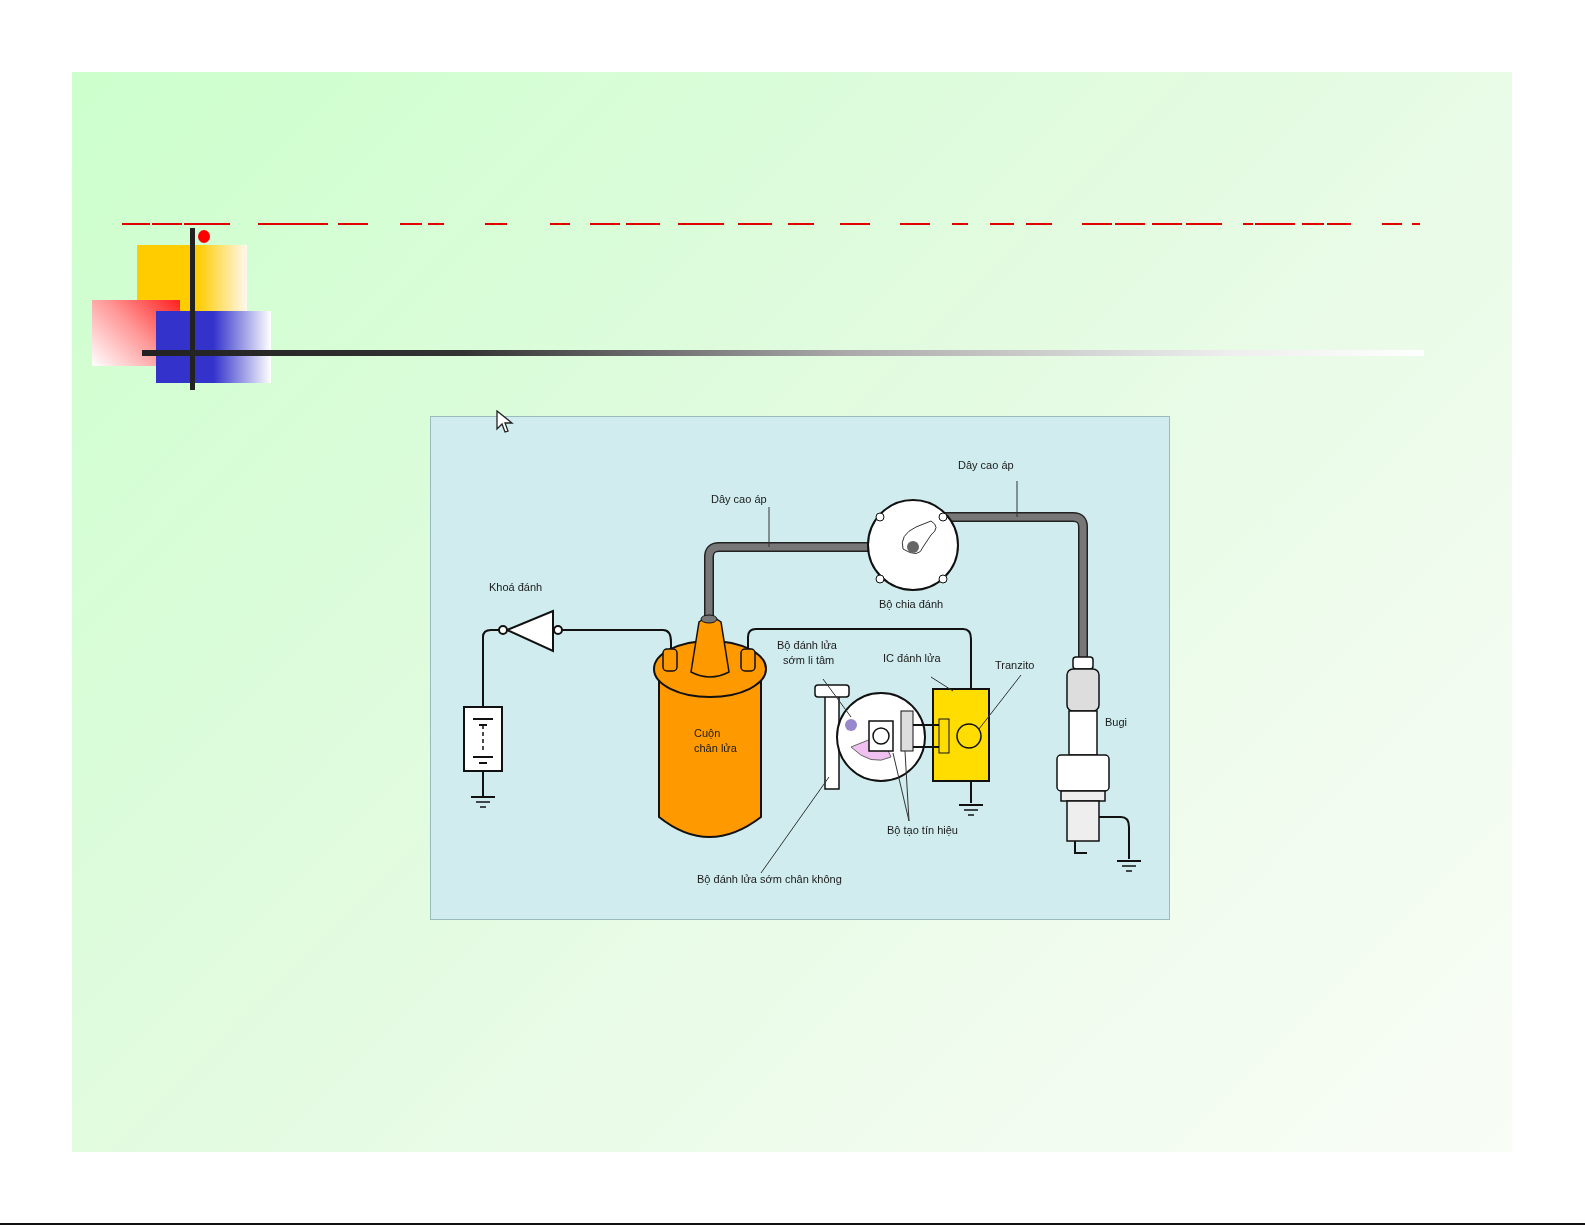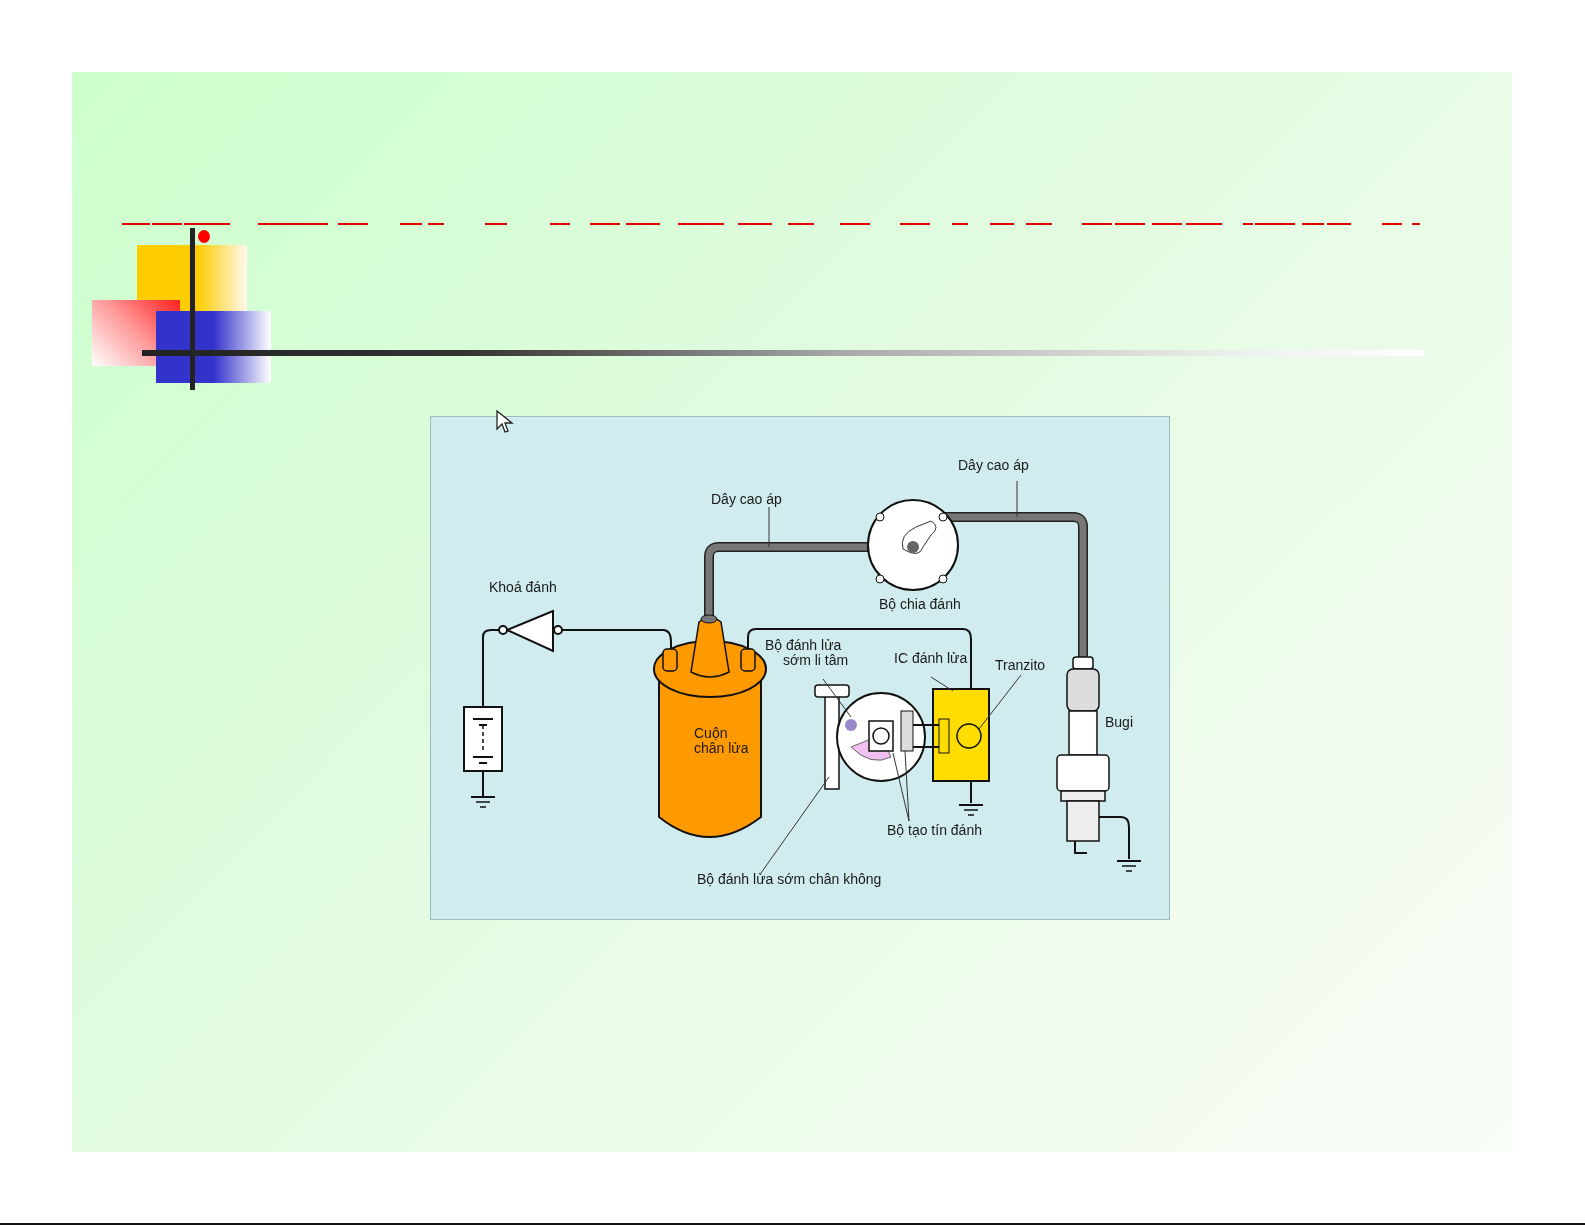--- a/index.html
+++ b/index.html
@@ -11,21 +11,21 @@
   .title-strip span{position:absolute;top:6px;height:2px;background:#e00000;}
   .deco{position:absolute;}
   .sq-yellow{left:137px;top:245px;width:110px;height:68px;background:linear-gradient(90deg,#ffcc00 0%,#ffcc00 55%,#fff8ee 100%);}
   .sq-red{left:92px;top:300px;width:88px;height:66px;background:linear-gradient(45deg,#ffffff 0%,#ff9a9a 50%,#ff2020 100%);}
   .sq-blue{left:156px;top:311px;width:115px;height:72px;background:linear-gradient(90deg,#3333cc 0%,#3333cc 50%,#ffffff 100%);}
   .vbar{left:190px;top:228px;width:5px;height:162px;background:#222;}
   .hbar{left:142px;top:350px;width:1282px;height:6px;background:linear-gradient(90deg,#222 0%,#333 25%,#aaa 55%,#eee 85%,#fff 100%);}
   .dot{left:198px;top:230px;width:12px;height:13px;border-radius:50%;background:#ff0000;}
   .panel{position:absolute;left:430px;top:416px;width:740px;height:504px;background:#d0ecee;border:1px solid #9bb;box-sizing:border-box;}
   .panel svg{position:absolute;left:0;top:0;}
-  .lbl{position:absolute;font-size:14px;color:#1a1a1a;white-space:nowrap;line-height:15px;}
+  .lbl{position:absolute;font-size:11px;color:#1a1a1a;white-space:nowrap;line-height:15px;}
   .cursor{position:absolute;left:496px;top:410px;}
 </style>
 </head>
 <body>
 
 <div class="slide"></div>
 
 <div class="title-strip">
   <span style="left:2px;width:28px"></span>
     <span style="left:32px;width:30px"></span>
@@ -159,28 +159,28 @@
         <line x1="686" y1="444" x2="710" y2="444" stroke="#111" stroke-width="2"></line>
         <line x1="691" y1="449" x2="705" y2="449" stroke="#111" stroke-width="1.5"></line>
         <line x1="695" y1="454" x2="701" y2="454" stroke="#111" stroke-width="1.5"></line>
       </g>
   </svg>
 
   <div class="lbl" style="left:280px;top:75px">Dây cao áp</div>
   <div class="lbl" style="left:527px;top:41px">Dây cao áp</div>
   <div class="lbl" style="left:58px;top:163px">Khoá đánh</div>
   <div class="lbl" style="left:448px;top:180px">Bộ chia đánh</div>
-  <div class="lbl" style="left:334px;top:221px">Bộ đánh lửa</div>
+  <div class="lbl" style="left:346px;top:221px">Bộ đánh lửa</div>
   <div class="lbl" style="left:352px;top:236px">sớm li tâm</div>
-  <div class="lbl" style="left:463px;top:234px">IC đánh lửa</div>
+  <div class="lbl" style="left:452px;top:234px">IC đánh lửa</div>
   <div class="lbl" style="left:564px;top:241px">Tranzito</div>
   <div class="lbl" style="left:263px;top:309px">Cuộn</div>
   <div class="lbl" style="left:263px;top:324px">chân lửa</div>
   <div class="lbl" style="left:674px;top:298px">Bugi</div>
-  <div class="lbl" style="left:456px;top:406px">Bộ tạo tín đánh</div>
+  <div class="lbl" style="left:456px;top:406px">Bộ tạo tín hiệu</div>
   <div class="lbl" style="left:266px;top:455px">Bộ đánh lửa sớm chân không</div>
 </div>
 
 <svg class="cursor" width="20" height="26" viewBox="0 0 20 26">
   <path d="M1 1 L1 19 L6 14 L9 22 L12 21 L9 13 L16 13 Z" fill="#fff" stroke="#222" stroke-width="1.3"></path>
 </svg>
 
 <div class="bottom-rule"></div>
 
 </body></html>

